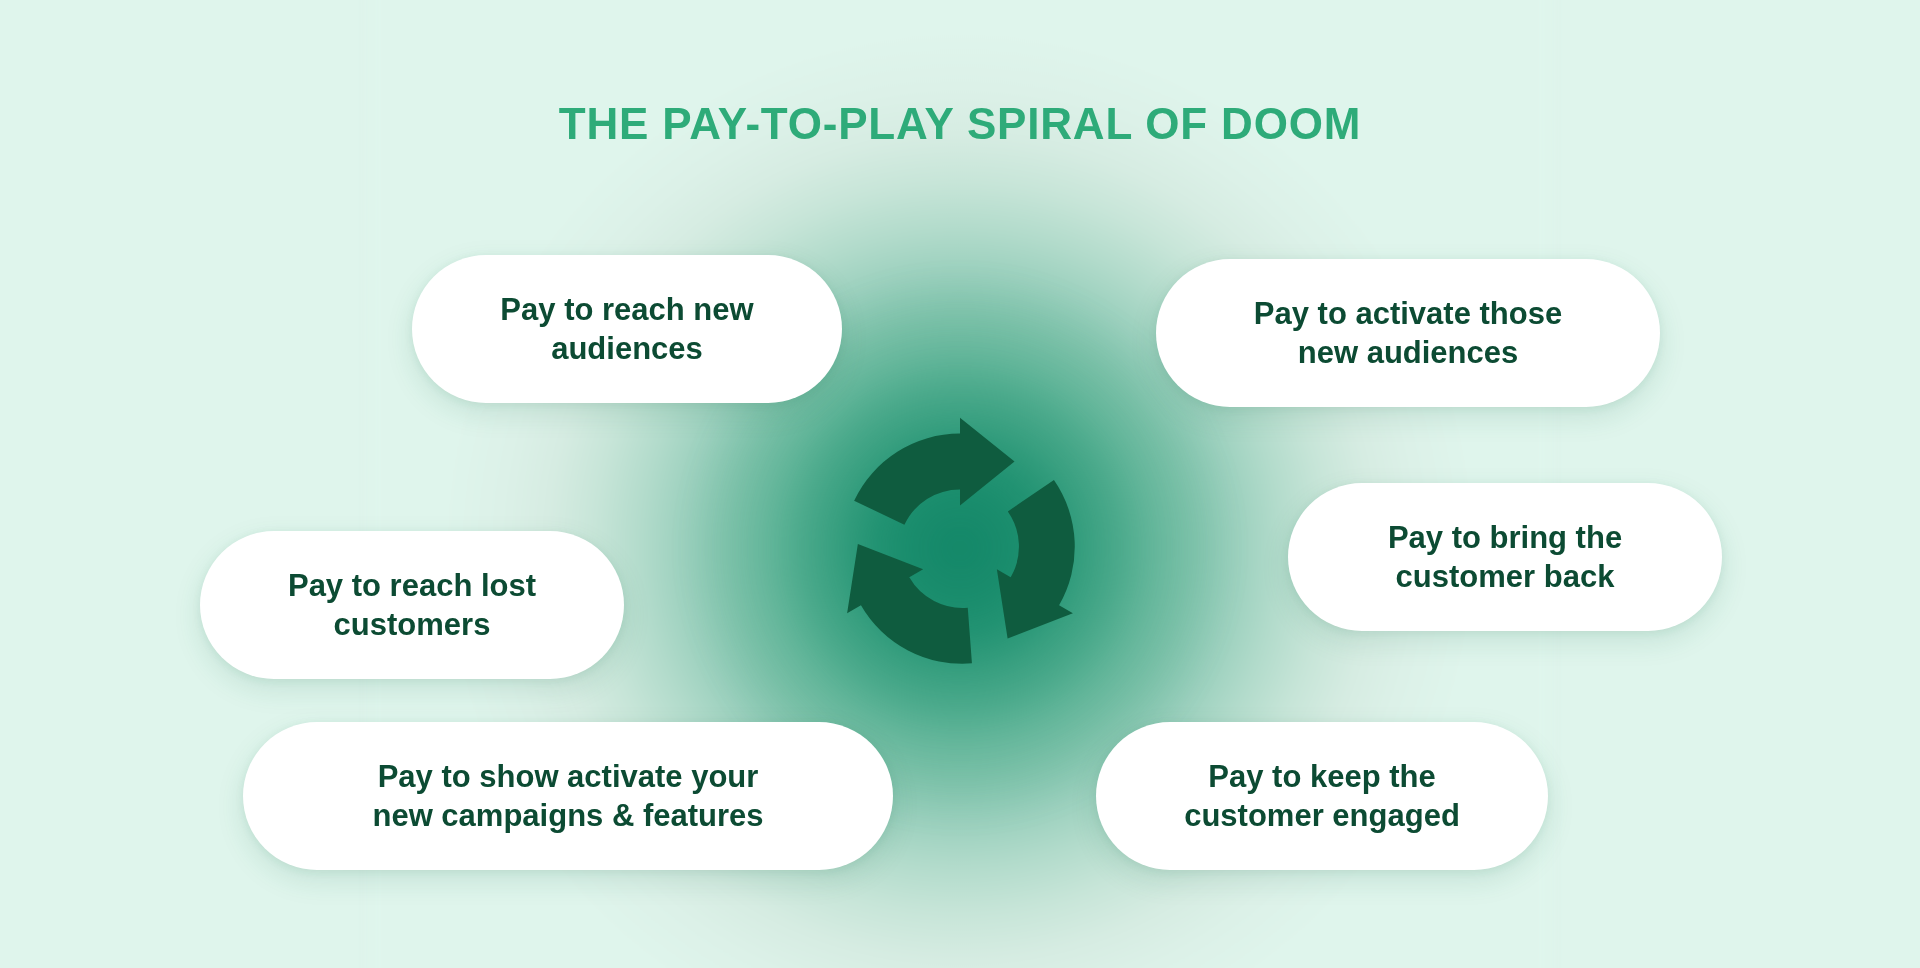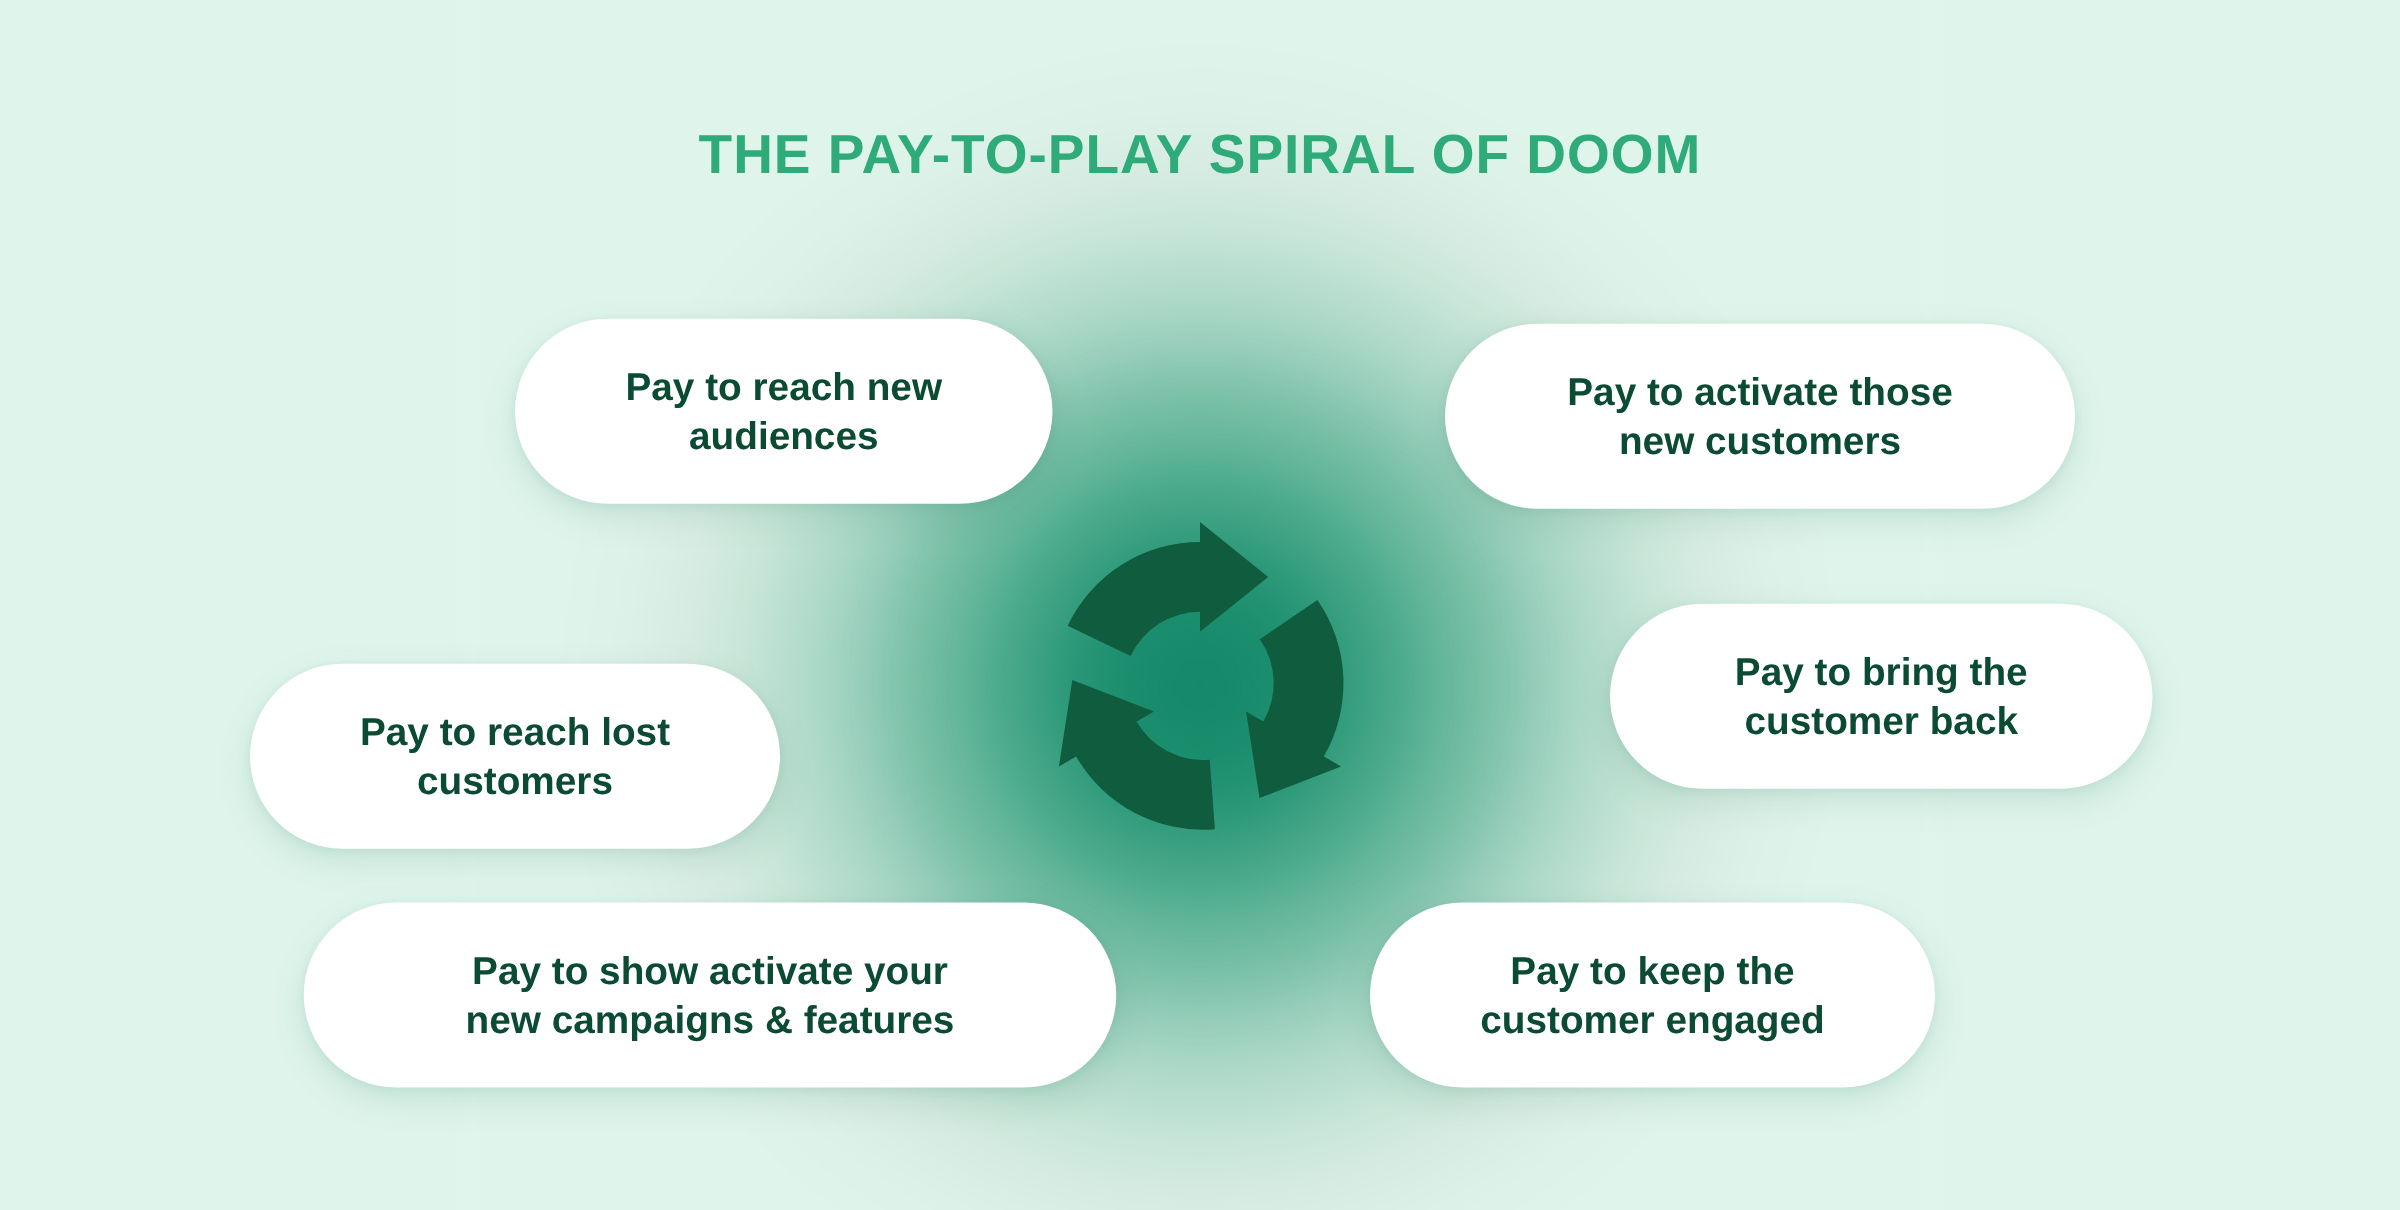--- a/index.html
+++ b/index.html
@@ -132,21 +132,21 @@
   <div class="pill" id="pill-0">
     <div>
       <span>Pay to reach new</span>
       <span>audiences</span>
     </div>
   </div>
 
   <div class="pill" id="pill-1">
     <div>
       <span>Pay to activate those</span>
-      <span>new customers</span>
+      <span>new audiences</span>
     </div>
   </div>
 
   <div class="pill" id="pill-2">
     <div>
       <span>Pay to reach lost</span>
       <span>customers</span>
     </div>
   </div>
 

